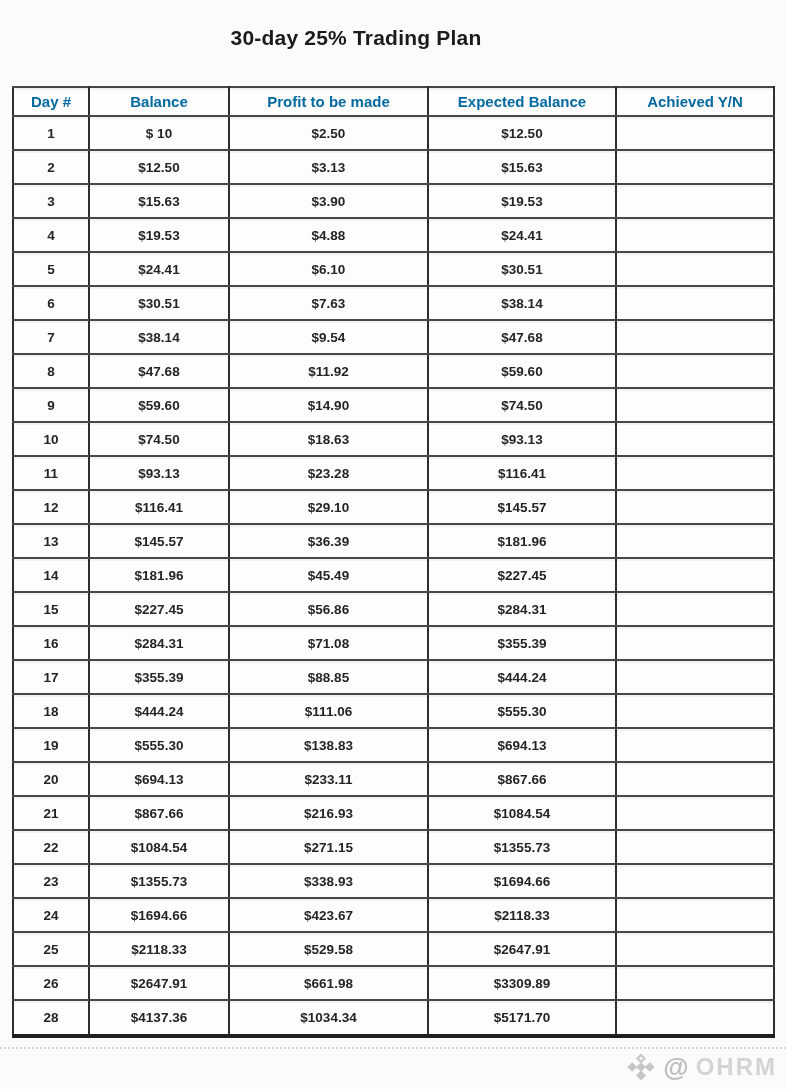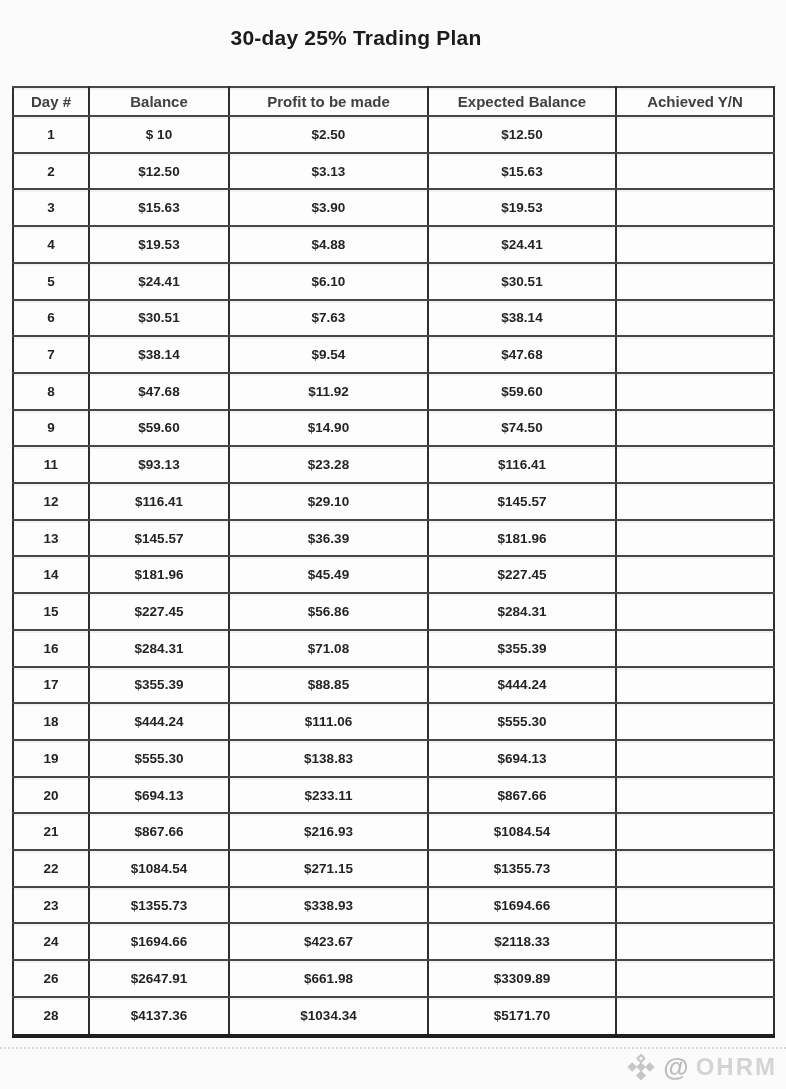--- a/index.html
+++ b/index.html
@@ -39,21 +39,21 @@
     text-align: center;
     vertical-align: middle;
     padding: 0;
     white-space: nowrap;
     overflow: hidden;
     box-shadow: inset 0 2px 0 rgba(0,0,0,0.045);
   }
   table.plan th {
     height: 27px;
     font-size: 15px;
-    color: #404040;
+    color: #0369a1;
   }
   table.plan td {
     font-size: 13.5px;
     color: #242424;
   }
   th.c-day, td.c-day {
     text-align: left;
     padding-left: 7px;
   }
   th.c-day { text-align: center; padding-left: 0; }
@@ -174,20 +174,27 @@
   </tr>
 
   <tr>
     <td class="c-day">9</td>
     <td>$59.60</td>
     <td>$14.90</td>
     <td>$74.50</td>
     <td></td>
   </tr>
 
+  <tr>
+    <td class="c-day">10</td>
+    <td>$74.50</td>
+    <td>$18.63</td>
+    <td>$93.13</td>
+    <td></td>
+  </tr>
 
   <tr>
     <td class="c-day">11</td>
     <td>$93.13</td>
     <td>$23.28</td>
     <td>$116.41</td>
     <td></td>
   </tr>
 
   <tr>
@@ -287,20 +294,27 @@
   </tr>
 
   <tr>
     <td class="c-day">24</td>
     <td>$1694.66</td>
     <td>$423.67</td>
     <td>$2118.33</td>
     <td></td>
   </tr>
 
+  <tr>
+    <td class="c-day">25</td>
+    <td>$2118.33</td>
+    <td>$529.58</td>
+    <td>$2647.91</td>
+    <td></td>
+  </tr>
 
   <tr>
     <td class="c-day">26</td>
     <td>$2647.91</td>
     <td>$661.98</td>
     <td>$3309.89</td>
     <td></td>
   </tr>
 
 

